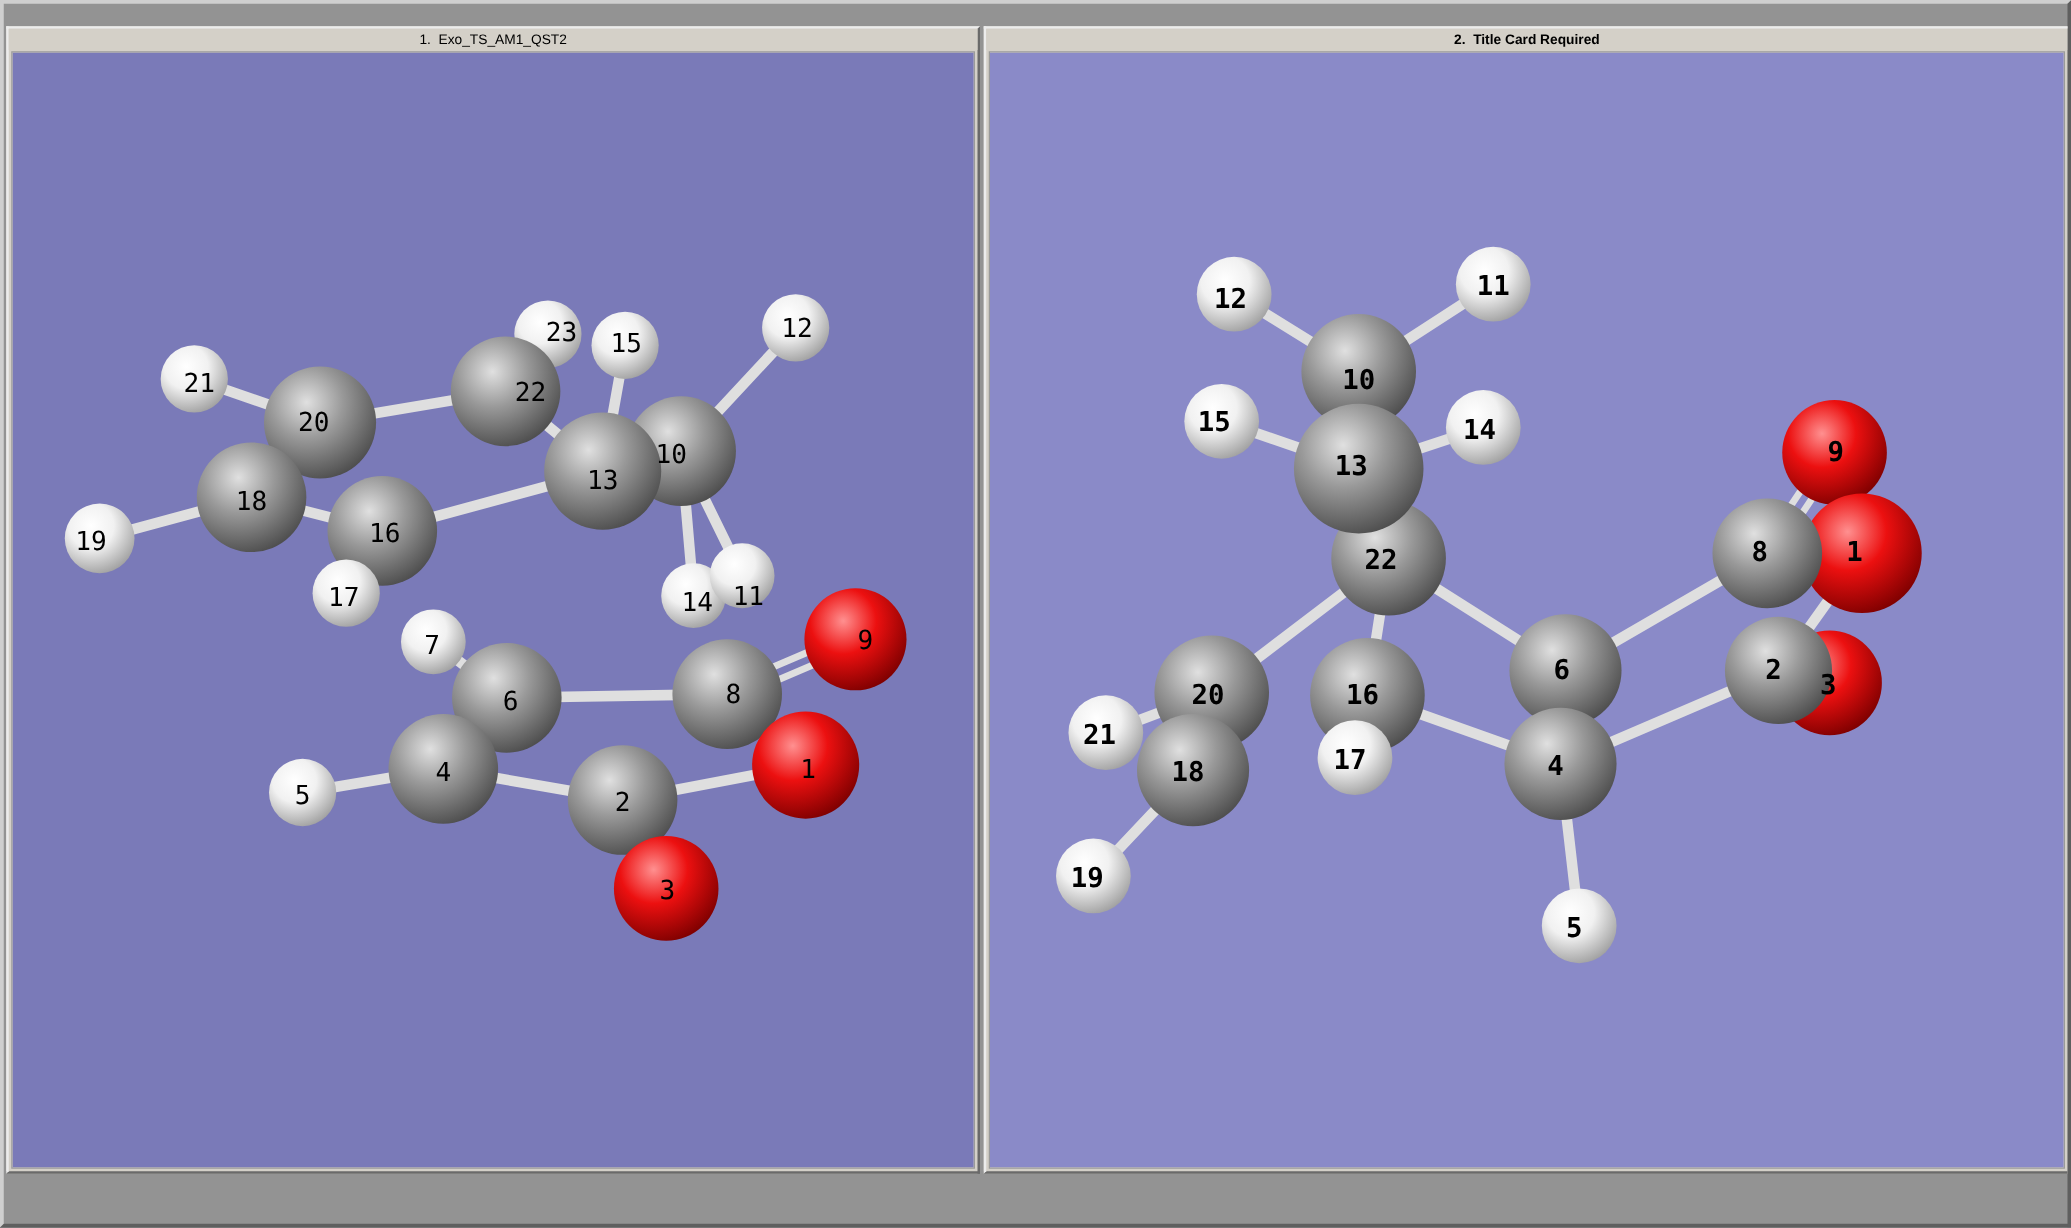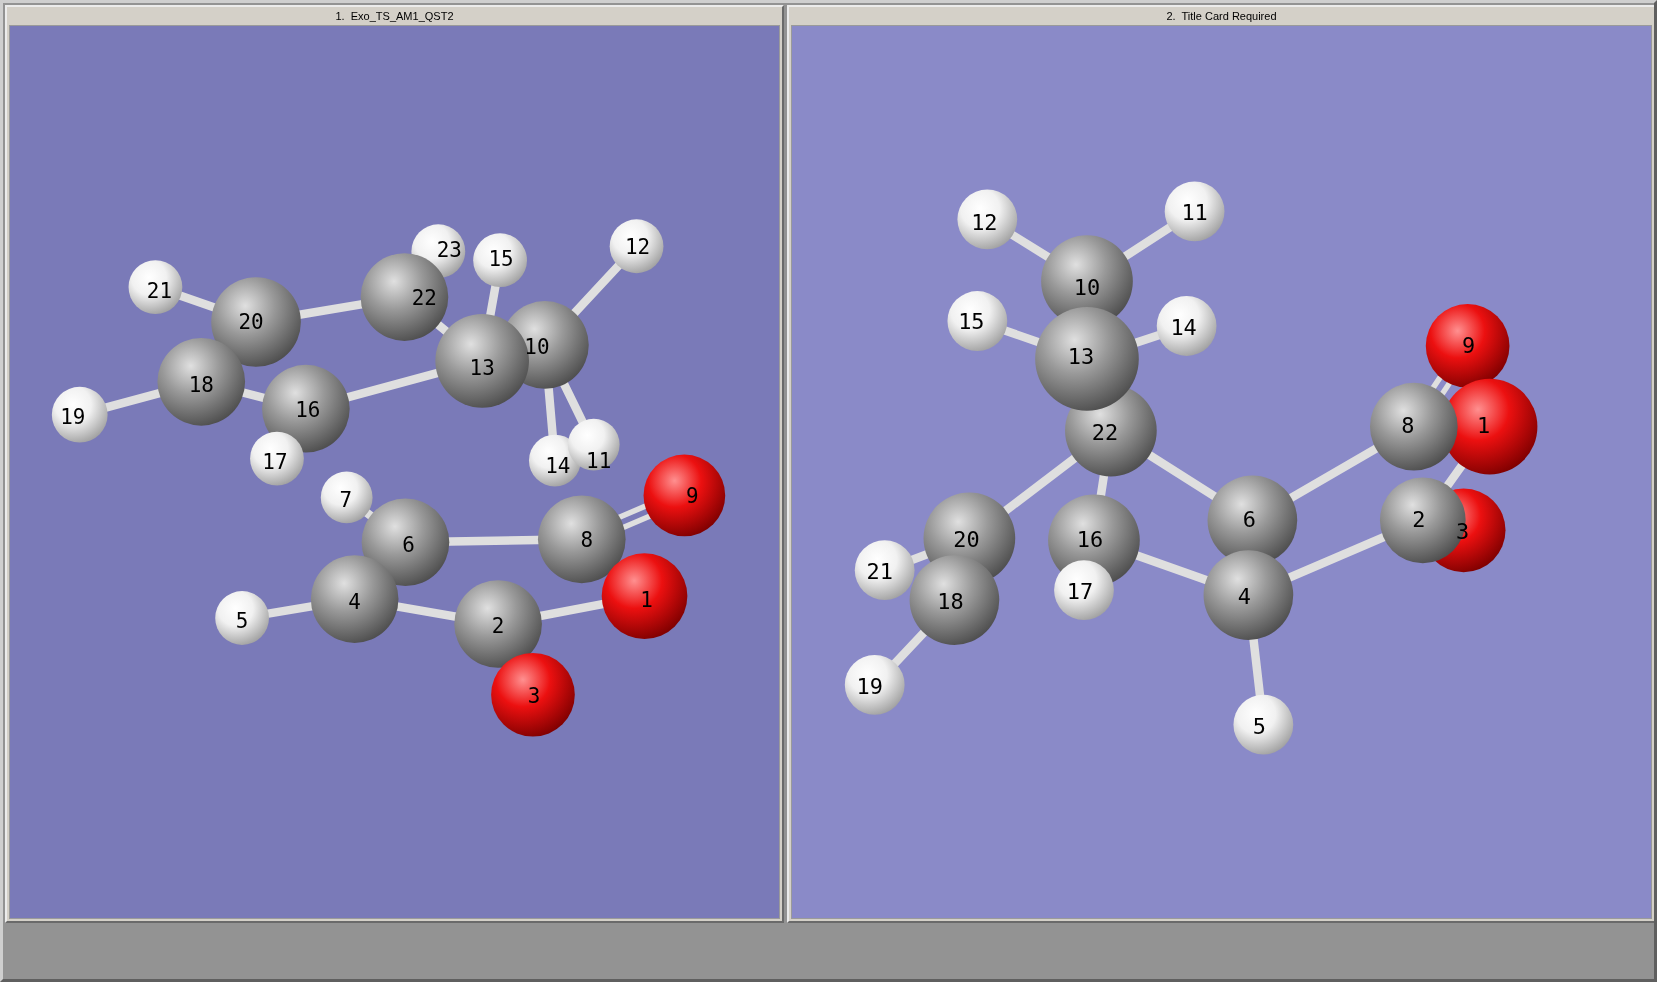--- a/index.html
+++ b/index.html
@@ -17,23 +17,24 @@
     font-family: "Liberation Sans", sans-serif;
   }
   .window {
     position: absolute;
     background: #d4d0c8;
     border-top: 2px solid #ececec;
     border-left: 2px solid #ececec;
     border-right: 2px solid #6a6a6a;
     border-bottom: 2px solid #6a6a6a;
     box-sizing: border-box;
+    margin-top: 16px;
   }
   #win-0 { left: 2px; top: 2px; width: 779px; height: 918px; }
-  #win-1 { left: 784px; top: 2px; width: 869px; height: 918px; }
+  #win-1 { left: 784px; top: 2px; width: 869px; height: 918px; font-weight: bold; }
   .titlebar {
     height: 17px;
     display: flex;
     align-items: center;
     justify-content: center;
     background: #d4d0c8;
     cursor: default;
   }
   .title-text {
     font-size: 11px;

